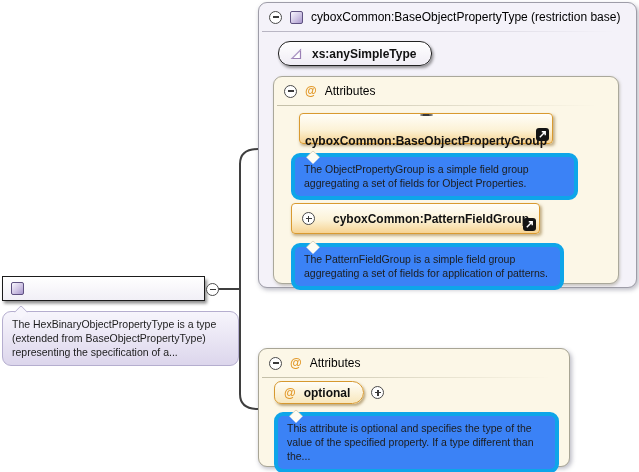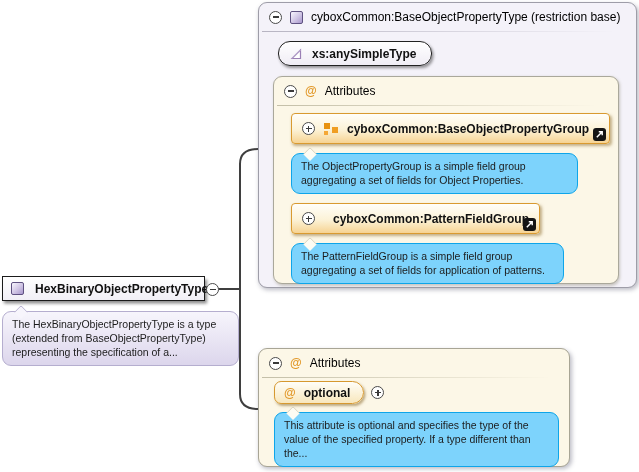--- a/index.html
+++ b/index.html
@@ -84,21 +84,21 @@
 
   
   .group-box {
     position:absolute; height:31px; z-index:2;
     display:flex; align-items:center; gap:9px; padding:0 10px;
     background:linear-gradient(#fffef9 0%, #fcf2d6 55%, #f6d392 100%);
     border:1.5px solid #d99a30; border-radius:4px;
     box-shadow:1.5px 2px 3px rgba(140,105,40,.5);
     font-size:12px; font-weight:bold;
   }
-  .group-box-1 { left:17px; top:36px; width:319px; }
+  .group-box-1 { left:25px; top:36px; width:254px;flex-direction:column; }
   .group-box-2 { left:17px; top:126px; width:249px; }
   .link-icon {
     position:absolute; right:3px; bottom:2px; width:13px; height:13px;
     background:#141414; border-radius:3px;
     display:flex; align-items:center; justify-content:center;
   }
 
   
   .attr-row { position:absolute; left:15px; top:32px; display:flex; align-items:center; gap:7px; }
   .pill-attr {
@@ -111,21 +111,21 @@
 
   
   .callout {
     position:absolute; border-radius:9px; padding:5px 9px 6px;
     font-size:10.5px; line-height:1.34; color:#1c1c1c; z-index:2;
   }
   .callout::before {
     content:""; position:absolute; top:-5px; left:13px; width:9px; height:9px;
     transform:rotate(45deg); border-radius:2px 0 0 0;
   }
-  .callout-cream { background:#7dd3fc; border:1px solid #0ea5e9; }
+  .callout-cream { background:#3b82f6; border:4px solid #0ea5e9; }
   .callout-cream::before { background:#fefcf3; border-top:1px solid #d8d3bd; border-left:1px solid #d8d3bd; }
   .callout-lav { background:linear-gradient(#f7f5fc,#dcd6ec); border:1px solid #b5aecf; }
   .callout-lav::before { background:#f7f5fc; border-top:1px solid #b5aecf; border-left:1px solid #b5aecf; }
 
   .co-root   { left:2px;  top:311px; width:237px; }
   .co-base   { left:258px; top:299px; width:366px; }
   .co-g1     { left:17px; top:76px;  width:287px; }
   .co-g2     { left:17px; top:166px; width:273px; }
   .co-dt     { left:15px; top:63px;  width:285px; }
 </style>
@@ -134,21 +134,20 @@
 
 <div class="stage">
 
   <svg class="connector" width="639" height="472">
     <path d="M219 289 L240 289" fill="none" stroke="#3f3f3f" stroke-width="2" stroke-linecap="round"></path>
     <path d="M258 149 C246 149 240 154 240 164 L240 394 C240 404 246 409 258 409" fill="none" stroke="#3f3f3f" stroke-width="2" stroke-linecap="round"></path>
   </svg>
 
   <div class="root-node">
     <span class="sq-icon-purple"></span>
-    <span>HexBinaryObjectPropertyType</span>
   </div>
   <span class="circle root-toggle"></span>
 
   <div class="callout callout-lav co-root">
     <span>The HexBinaryObjectPropertyType is a type (extended from BaseObjectPropertyType) representing the specification of a...</span>
   </div>
 
   <div class="panel panel-base">
     <div class="panel-header">
       <span class="circle"></span>

